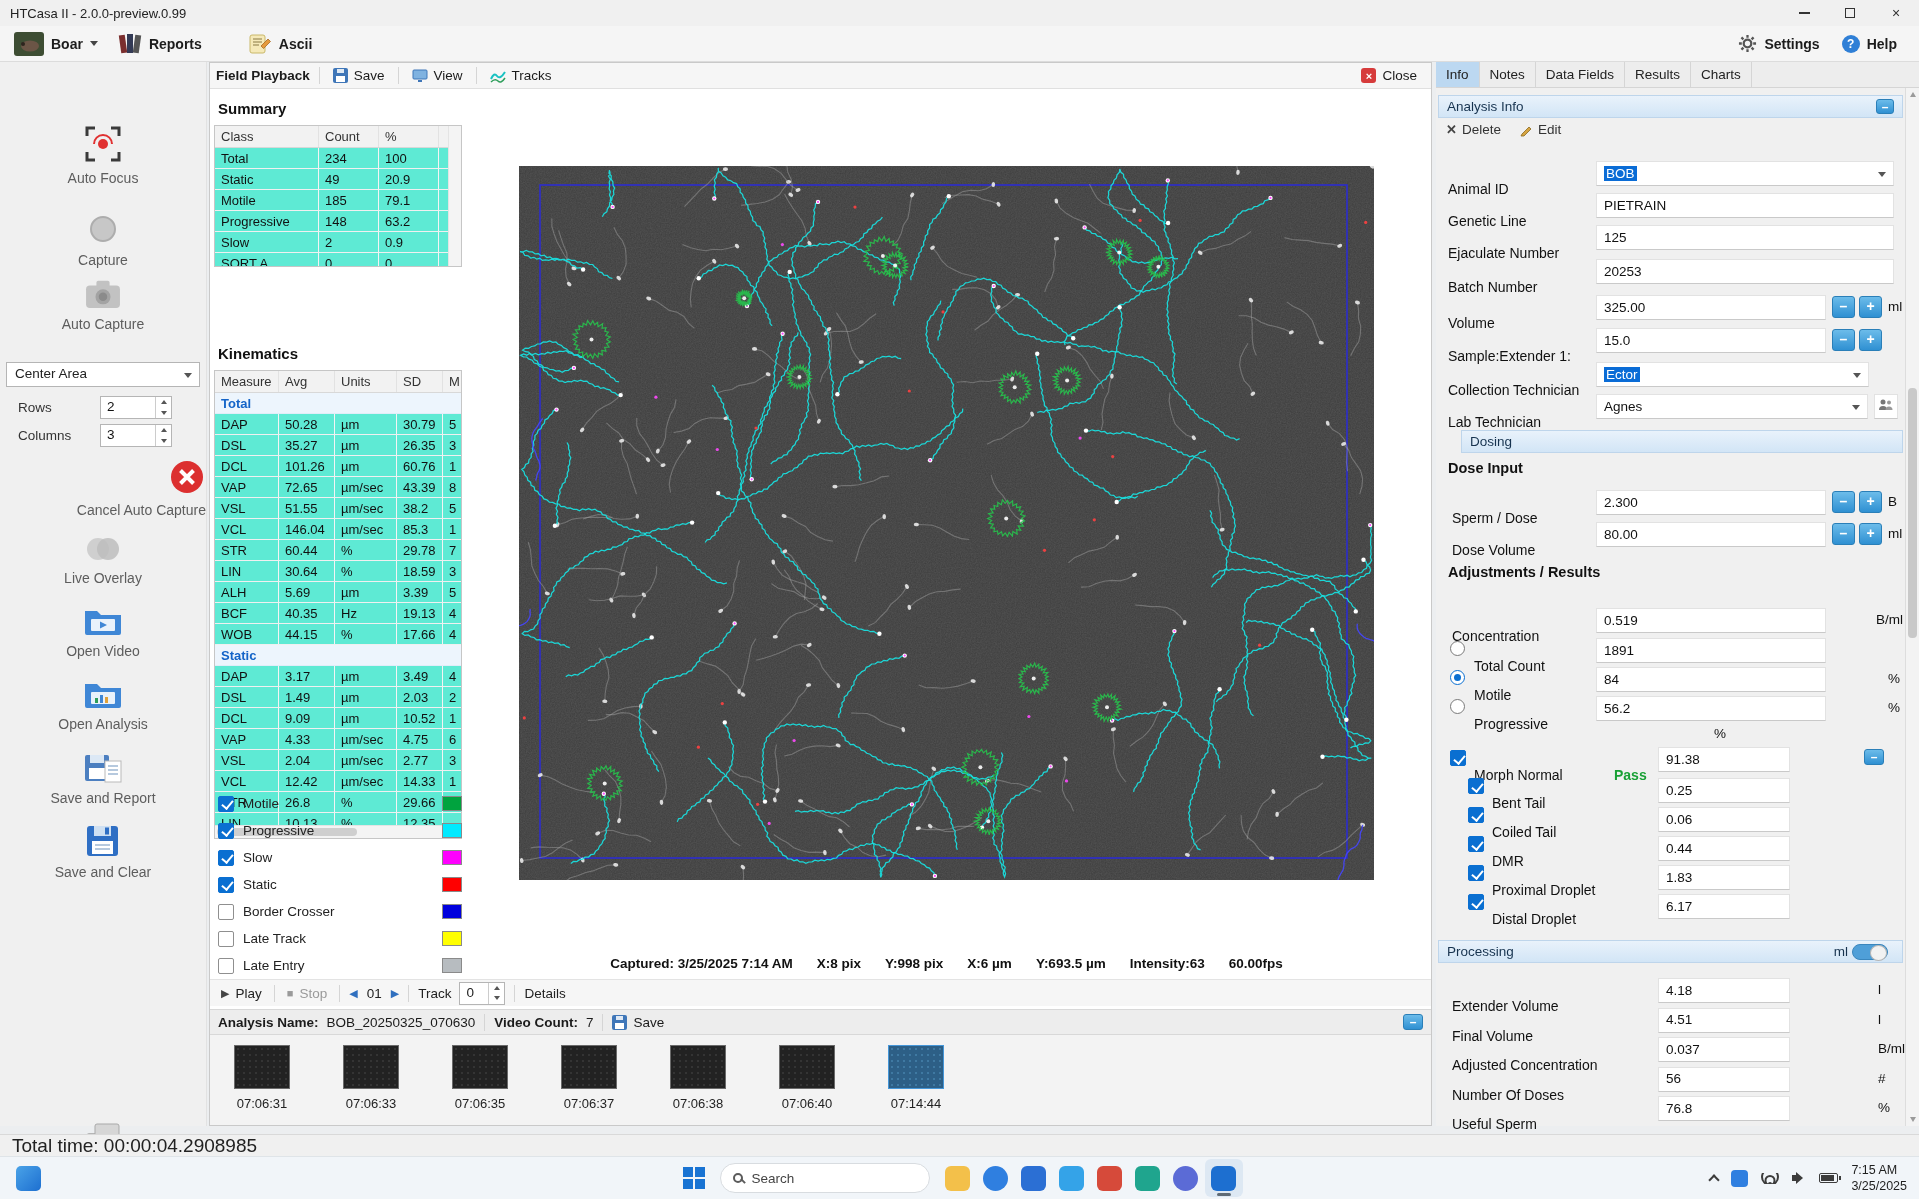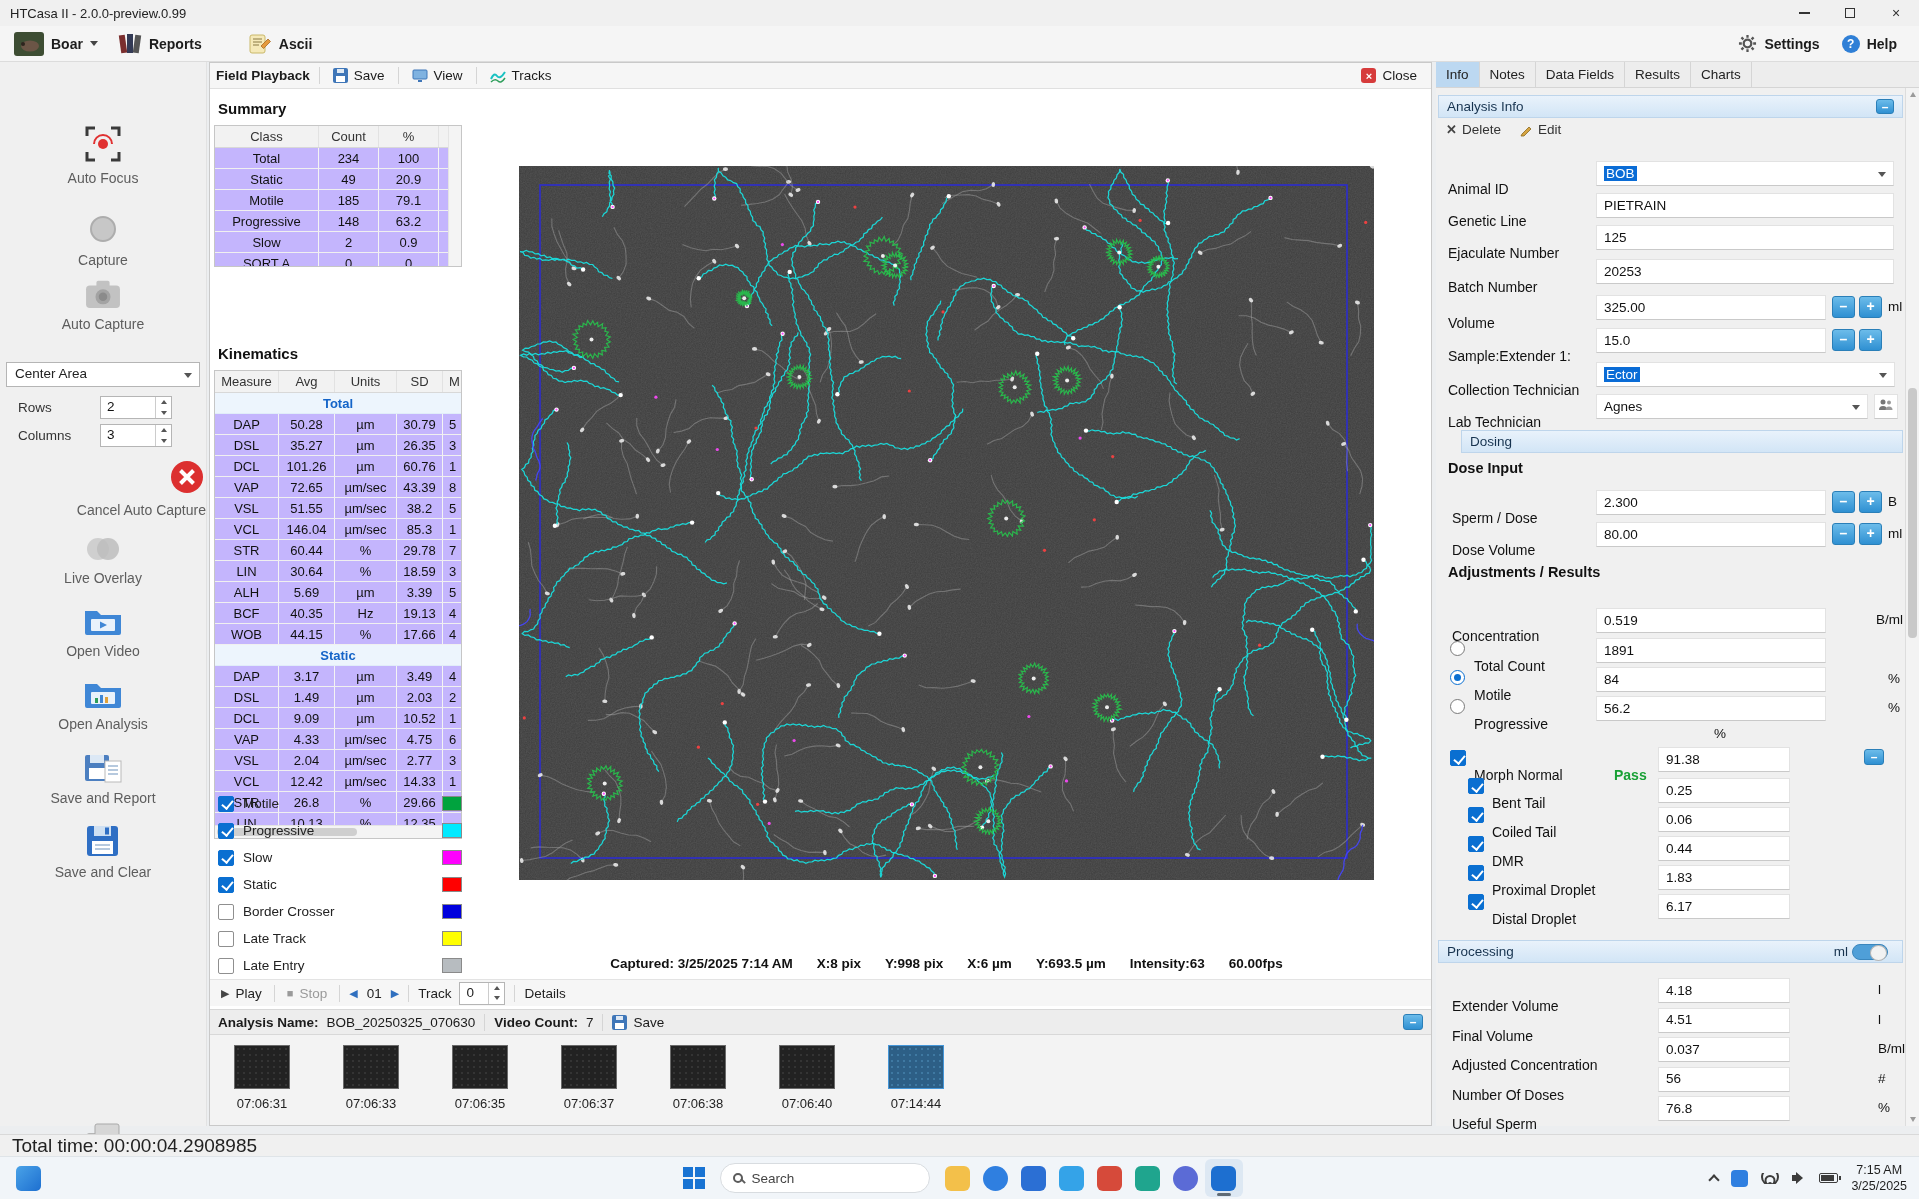--- a/index.html
+++ b/index.html
@@ -37,21 +37,21 @@
 .tri-d{width:0;height:0;border-left:3.5px solid transparent;border-right:3.5px solid transparent;border-top:4px solid #555;}
 
 
 .centerpanel{position:absolute;left:209px;top:62px;width:1223px;height:1064px;background:#fff;border:1px solid #c9c9c9;}
 .ctoolbar{position:absolute;left:0;top:0;right:0;height:26px;background:#f6f6f6;border-bottom:1px solid #e0e0e0;display:flex;align-items:center;font-size:13.5px;padding:0 6px;color:#1b1b1b;}
 .tbtn{display:flex;align-items:center;gap:6px;padding:0 4px;}
 .bold{font-weight:bold;}
 .sep{width:1px;height:17px;background:#d5d5d5;margin:0 9px;}
 .redx{display:inline-flex;width:15px;height:15px;background:#d63b3b;color:#fff;border-radius:3px;align-items:center;justify-content:center;font-size:11px;font-weight:bold;}
 .sect-title{position:absolute;font-weight:bold;font-size:15px;color:#111;}
-.tbl{position:absolute;background:#c4b5fd;border:1px solid #c6c6c6;font-size:13px;overflow:hidden;text-align:center;}
+.tbl{position:absolute;background:#5eead4;border:1px solid #c6c6c6;font-size:13px;overflow:hidden;}
 .thead{display:grid;background:#f2f2f2;border-bottom:1px solid #d8d8d8;color:#333;}
 .thead span{padding:3px 6px;border-right:1px solid #e2e2e2;white-space:nowrap;}
 .trow{display:grid;border-bottom:1px solid #f0f0f0;}
 .trow span{padding:2.5px 6px;border-right:1px solid #f4f4f4;white-space:nowrap;overflow:hidden;}
 .sum-grid{grid-template-columns:104px 60px 60px;}
 .kin-grid{grid-template-columns:64px 56px 62px 46px 20px;}
 .krow-sec{background:#edf5fd;color:#1464c8;font-weight:bold;padding:2.5px 6px;border-bottom:1px solid #e1edf9;}
 .vscroll{position:absolute;top:0;right:0;width:13px;bottom:0;background:#f4f4f4;border-left:1px solid #e4e4e4;}
 .hscroll{position:absolute;left:0;right:0;bottom:0;height:13px;background:#f4f4f4;border-top:1px solid #e4e4e4;}
 .hthumb{position:absolute;left:2px;top:2px;height:8px;width:140px;background:#cfcfcf;border-radius:4px;}
@@ -135,21 +135,21 @@
 .wifi i{position:absolute;left:50%;bottom:-2px;transform:translateX(-50%);border:2px solid #3c3c3c;border-radius:50%;}
 .wifi i:nth-child(1){width:18px;height:18px;}
 .wifi i:nth-child(2){width:11px;height:11px;}
 .wifi i:nth-child(3){width:4px;height:4px;background:#3c3c3c;border-width:0;}
 .vol{position:relative;width:14px;height:12px;}
 .vol::before{content:"";position:absolute;left:0;top:3px;width:5px;height:6px;background:#3c3c3c;}
 .vol::after{content:"";position:absolute;left:4px;top:0;border-left:7px solid #3c3c3c;border-top:6px solid transparent;border-bottom:6px solid transparent;}
 .batt{width:19px;height:10px;border:1.5px solid #3c3c3c;border-radius:2px;position:relative;}
 .batt::before{content:"";position:absolute;right:-4px;top:2px;width:2px;height:4px;background:#3c3c3c;}
 .batt::after{content:"";position:absolute;left:1px;top:1px;bottom:1px;width:13px;background:#3c3c3c;}
-.clock{text-align:center;font-size:12.5px;color:#1f1f1f;line-height:1.3;}
+.clock{text-align:left;font-size:12.5px;color:#1f1f1f;line-height:1.3;}
 </style>
 </head>
 <body>
 
 <div class="screen">
 
   <div class="titlebar">
     <span class="title">HTCasa II - 2.0.0-preview.0.99</span>
     <div class="winbtns">
       <div class="wbtn">
@@ -1198,21 +1198,21 @@
     <span class="un" style="left:452px;top:237px;">ml</span>
 
     <span class="fl" style="left:12px;top:270px;">Sample:Extender 1:</span>
     <div class="fi" style="left:160px;top:266px;width:230px;">
       <span>15.0</span>
     </div>
     <span class="mb" style="left:396px;top:267px;">–</span>
     <span class="mb" style="left:423px;top:267px;">+</span>
 
     <span class="fl" style="left:12px;top:304px;">Collection Technician</span>
-    <div class="fi fc" style="left:160px;top:300px;width:299px;">
+    <div class="fi fc" style="left:160px;top:300px;width:273px;">
       <span class="hl">Ector</span>
       <span class="combo-caret"></span>
     </div>
 
     <span class="fl" style="left:12px;top:336px;">Lab Technician</span>
     <div class="fi fc" style="left:160px;top:332px;width:272px;">
       <span>Agnes</span>
       <span class="combo-caret"></span>
     </div>
     <div class="fi" style="left:438px;top:332px;width:24px;padding:3px;">

